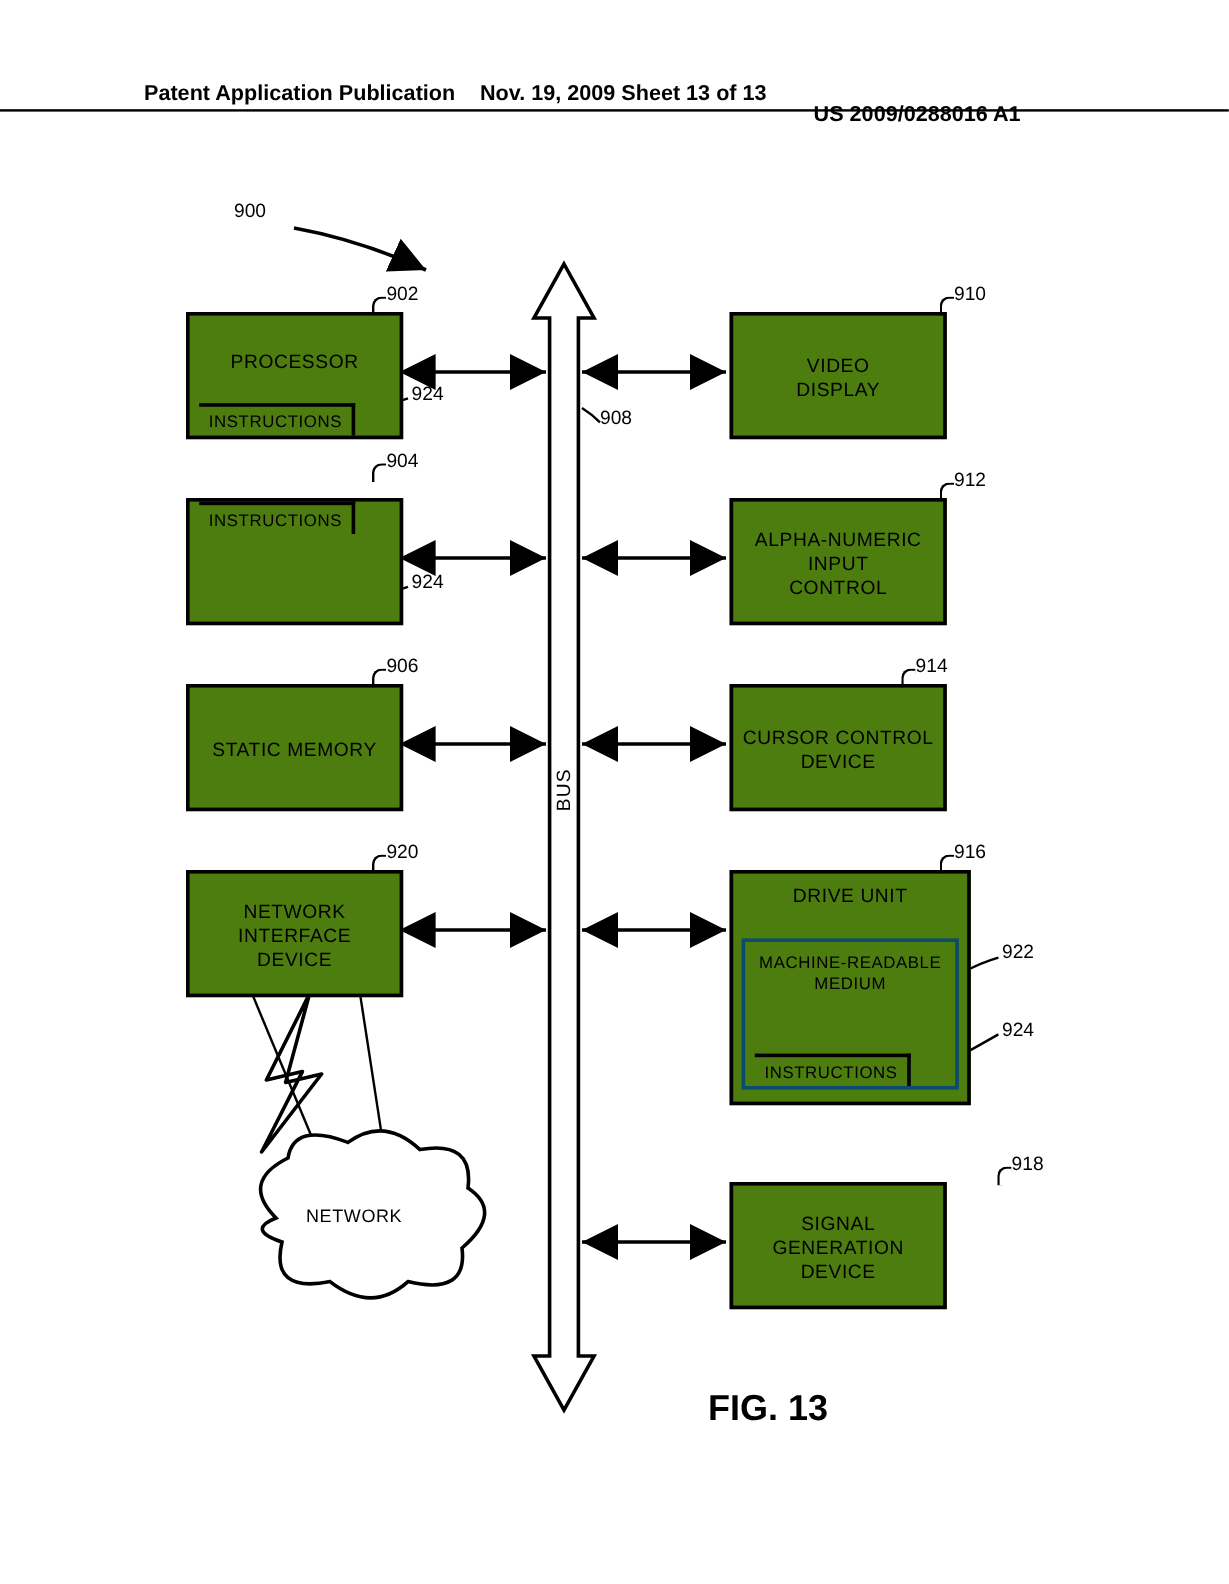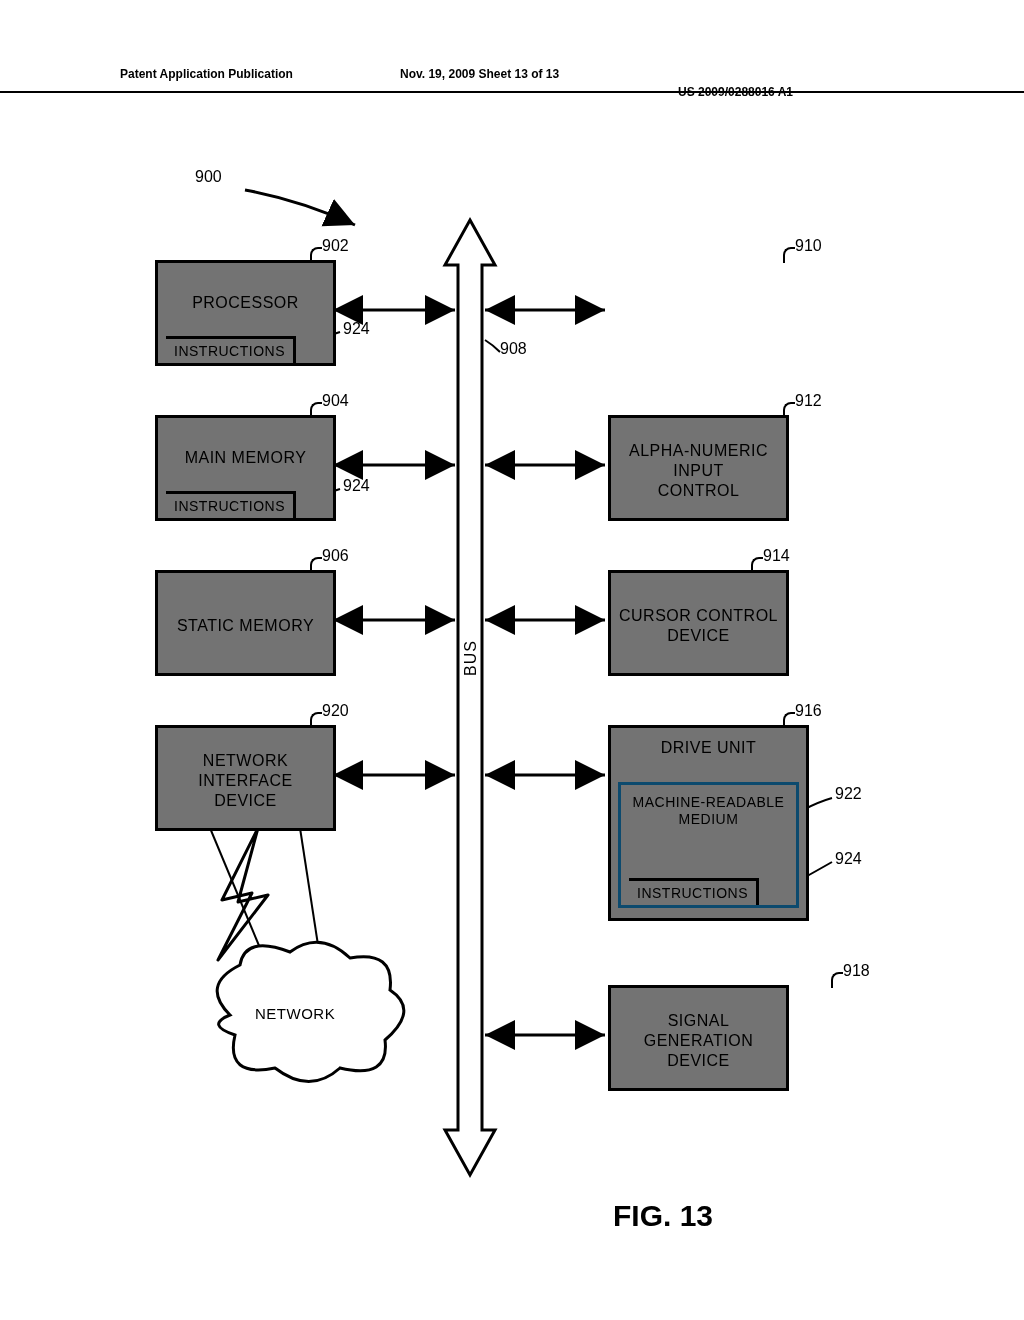--- a/index.html
+++ b/index.html
@@ -16,35 +16,35 @@
   }
   .header {
     position: absolute;
     top: 85px;
     left: 0;
     width: 100%;
     border-bottom: 2px solid #000;
     padding-bottom: 6px;
   }
   .header span {
-    font-size: 12px;
+    font-size: 18px;
     font-weight: bold;
   }
   .hdr-left { position: absolute; left: 120px; top: -18px; }
   .hdr-mid  { position: absolute; left: 400px; top: -18px; }
   .hdr-right{ position: absolute; left: 678px; top: -18px; margin-top: 18px; }
   .box {
     position: absolute;
     border: 3px solid #000;
     text-align: center;
     display: flex;
     flex-direction: column;
     justify-content: flex-start;
     align-items: center;
-    background: #737373;
+    background: #4d7c0f;
   }
   .box-label {
     font-size: 16px;
     font-weight: 400;
     letter-spacing: 0.5px;
     line-height: 1.25;
     padding: 6px 4px 0 4px;
     flex: 1;
     display: flex;
     align-items: center;
@@ -179,34 +179,37 @@
       Q 205 1025 230 1015
       Z" fill="#fff" stroke="#000" stroke-width="3"></path>
   </svg>
 
   <div class="box" style="left:155px; top:260px; width:175px; height:100px;">
     <div class="box-label">PROCESSOR</div>
     <div class="innerbox">INSTRUCTIONS</div>
   </div>
 
   <div class="box" style="left:155px; top:415px; width:175px; height:100px;">
-    <div class="box-label">MAIN MEMORY</div>
     <div class="innerbox">INSTRUCTIONS</div>
   </div>
 
   <div class="box" style="left:155px; top:570px; width:175px; height:100px;">
     <div class="box-label">STATIC MEMORY</div>
   </div>
 
   <div class="box" style="left:155px; top:725px; width:175px; height:100px;">
     <div class="box-label">NETWORK
 INTERFACE
 DEVICE</div>
   </div>
 
+  <div class="box" style="left:608px; top:260px; width:175px; height:100px;">
+    <div class="box-label">VIDEO
+DISPLAY</div>
+  </div>
 
   <div class="box" style="left:608px; top:415px; width:175px; height:100px;">
     <div class="box-label">ALPHA-NUMERIC
 INPUT
 CONTROL</div>
   </div>
 
   <div class="box" style="left:608px; top:570px; width:175px; height:100px;">
     <div class="box-label">CURSOR CONTROL
 DEVICE</div>
@@ -227,33 +230,33 @@
 DEVICE</div>
   </div>
 
   <div style="position:absolute; left:255px; top:1005px; font-size:15px; letter-spacing:0.5px;">NETWORK</div>
 
   <div class="bus-label" style="left:462px; top:676px;">BUS</div>
 
   <div class="ref" style="left:195px; top:168px;">900</div>
 
   <div class="ref ref-tick" style="left:322px; top:237px;">902</div>
-  <div class="ref ref-tick" style="left:322px; top:392px;">904</div>
+  <div class="ref ref-tick" style="left:322px; top:376px;">904</div>
   <div class="ref ref-tick" style="left:322px; top:547px;">906</div>
   <div class="ref ref-tick" style="left:322px; top:702px;">920</div>
 
   <div class="ref" style="left:343px; top:320px;">924</div>
   <div class="ref" style="left:343px; top:477px;">924</div>
 
   <div class="ref" style="left:500px; top:340px;">908</div>
 
   <div class="ref ref-tick" style="left:795px; top:237px;">910</div>
   <div class="ref ref-tick" style="left:795px; top:392px;">912</div>
   <div class="ref ref-tick" style="left:763px; top:547px;">914</div>
   <div class="ref ref-tick" style="left:795px; top:702px;">916</div>
   <div class="ref ref-tick" style="left:795px; top:962px;margin-left:48px;">918</div>
 
   <div class="ref" style="left:835px; top:785px;">922</div>
   <div class="ref" style="left:835px; top:850px;">924</div>
 
-  <div class="figcap" style="left:590px; top:1199px;margin-left:23px;">FIG. 13</div>
+  <div class="figcap" style="left:590px; top:1157px;">FIG. 13</div>
 
 </div>
 
 </body></html>

